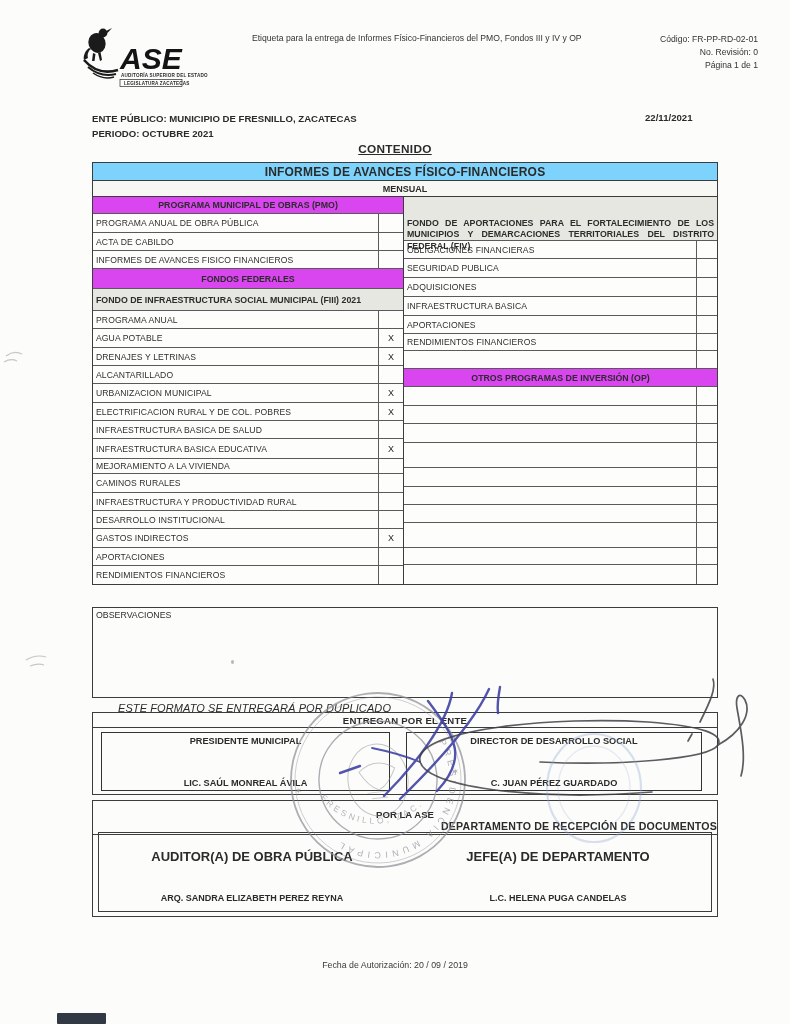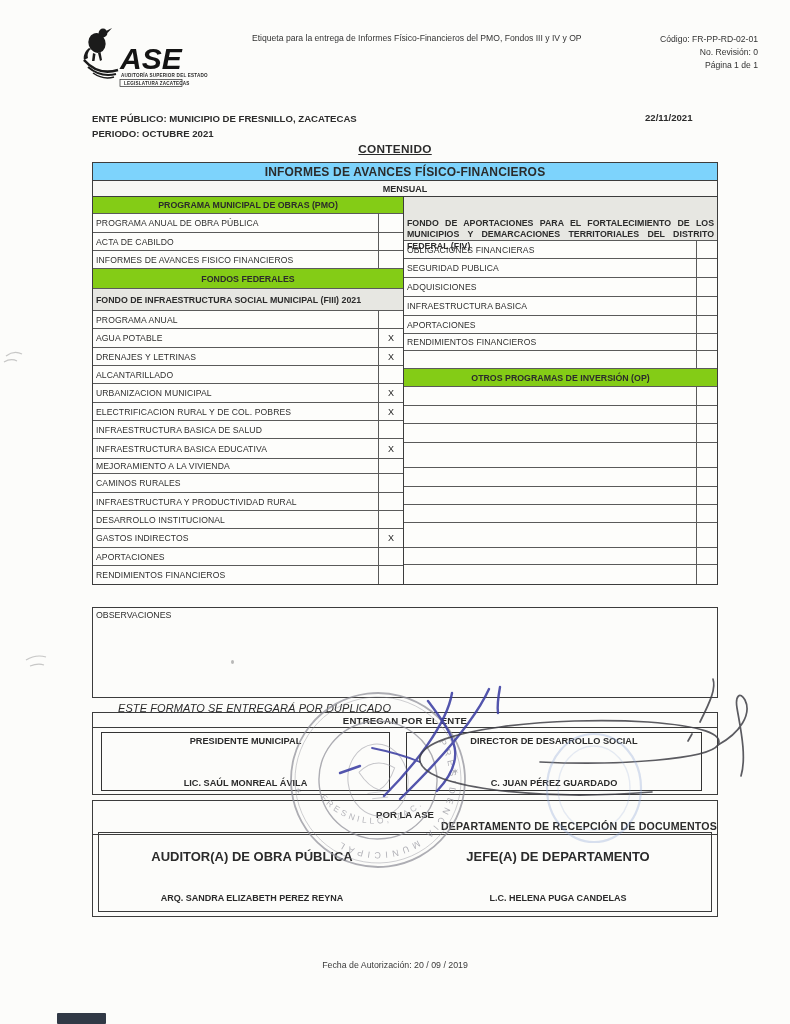--- a/index.html
+++ b/index.html
@@ -26,21 +26,21 @@
   .pane{display:flex;flex-direction:column;box-sizing:border-box;}
   .pane-left{width:311px;border-right:1.2px solid #3c3c3c;}
   .pane-right{flex:1;}
   .trow{display:flex;border-bottom:1px solid #5a5a5a;box-sizing:border-box;flex-shrink:0;}
   .pane .trow:last-child{border-bottom:none;}
   .cell-label{flex:1;padding:0 3px;display:flex;align-items:center;font-size:8.6px;letter-spacing:.1px;color:#2e2e2e;overflow:hidden;}
   .cell-check{width:25px;border-left:1px solid #5a5a5a;display:flex;align-items:center;justify-content:center;
     font-size:9px;color:#222;box-sizing:border-box;}
   .pane-right .cell-check{width:21px;}
   .cell-span{flex:1;display:flex;align-items:center;padding:0 3px;font-size:8.8px;box-sizing:border-box;}
-  .trow.section{background:#84cc16;}
+  .trow.section{background:#d946ef;}
   .trow.section .cell-span{justify-content:center;font-weight:bold;}
   .trow.fund{background:#e7e7e2;}
   .trow.fund .cell-span{font-weight:bold;}
   .trow.fund-tall{background:#e7e7e2;}
   .trow.fund-tall .cell-span{font-weight:bold;align-items:flex-start;padding-top:2px;line-height:1.3;text-align:justify;display:block;margin-top:19px;}
   
   .obs-box{position:absolute;left:92px;top:607px;width:626px;height:91px;border:1.6px solid #3c3c3c;box-sizing:border-box;}
   .obs-label{font-size:8.8px;padding:2px 3px;color:#2e2e2e;}
   .obs-dot{position:absolute;left:138px;top:52px;width:3px;height:4px;background:#8a8a8a;border-radius:50%;opacity:.6;}
   .dup-note{position:absolute;left:93px;top:702px;font-size:11px;font-weight:normal;font-style:italic;letter-spacing:.1px;margin-left:25px;}

